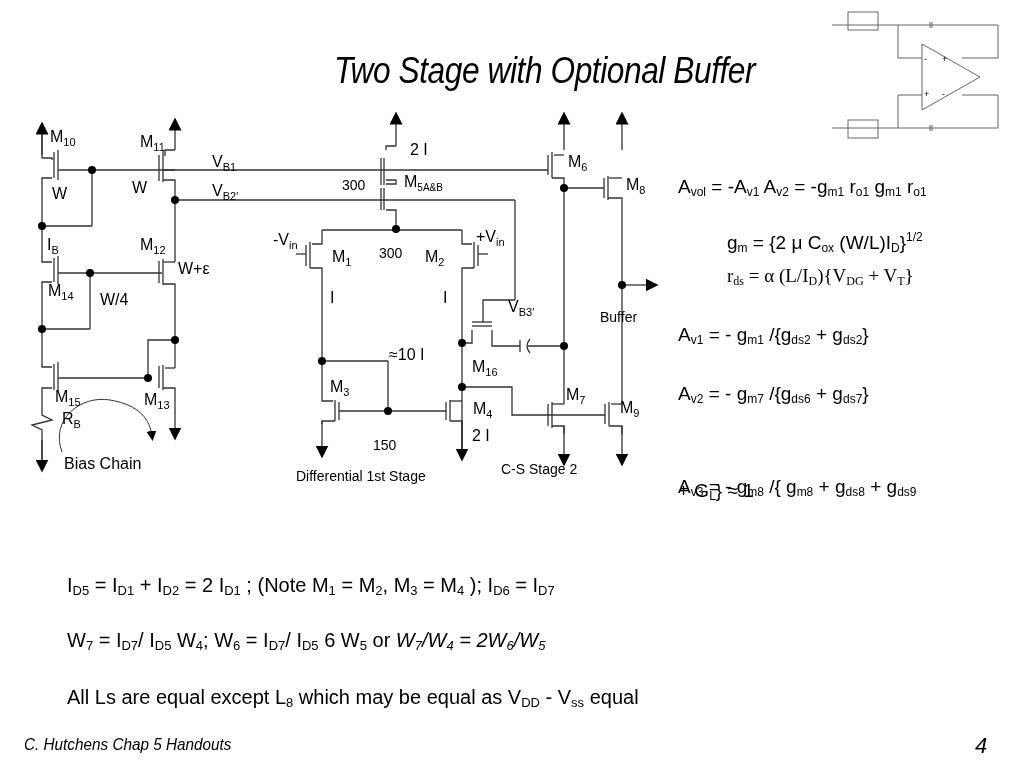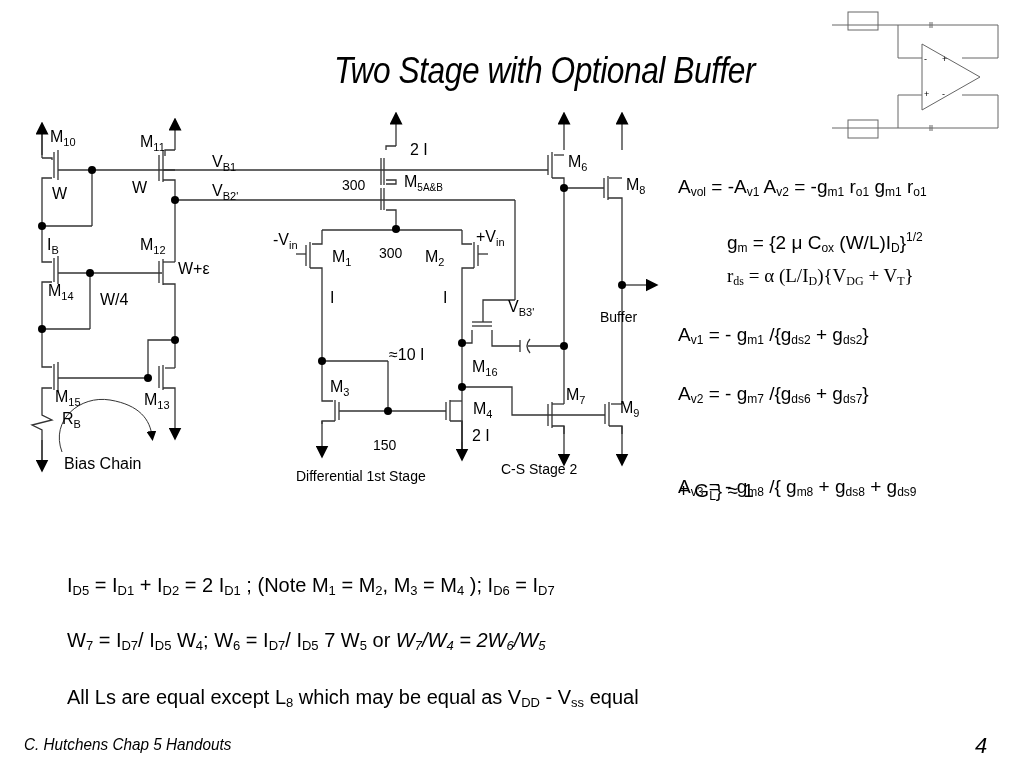--- a/index.html
+++ b/index.html
@@ -271,20 +271,20 @@
   <span>A</span><sub>v3</sub><span> = - g</span><sub>m8</sub><span> /{ g</span><sub>m8</sub><span> + g</span><sub>ds8</sub><span> + g</span><sub>ds9</sub>
 </div>
 <div class="eq" style="left:678px;top:480px;">
   <span>+ G</span><sub>L</sub><span>} ≈ 1</span>
 </div>
 
 <div class="note" style="left:67px;top:550px;margin-top:24px;">
   <span>I</span><sub>D5</sub><span> = I</span><sub>D1</sub><span> + I</span><sub>D2</sub><span> = 2 I</span><sub>D1</sub><span> ; (Note M</span><sub>1</sub><span> = M</span><sub>2</sub><span>, M</span><sub>3</sub><span> = M</span><sub>4</sub><span> ); I</span><sub>D6</sub><span> = I</span><sub>D7</sub>
 </div>
 <div class="note" style="left:67px;top:629px;">
-  <span>W</span><sub>7</sub><span> = I</span><sub>D7</sub><span>/ I</span><sub>D5</sub><span> W</span><sub>4</sub><span>; W</span><sub>6</sub><span> = I</span><sub>D7</sub><span>/ I</span><sub>D5</sub><span> 7 W</span><sub>5</sub><span> or </span><span class="bi"><span>W</span><sub>7</sub><span>/W</span><sub>4</sub><span> = 2W</span><sub>6</sub><span>/W</span><sub>5</sub></span>
+  <span>W</span><sub>7</sub><span> = I</span><sub>D7</sub><span>/ I</span><sub>D5</sub><span> W</span><sub>4</sub><span>; W</span><sub>6</sub><span> = I</span><sub>D7</sub><span>/ I</span><sub>D5</sub><span> 6 W</span><sub>5</sub><span> or </span><span class="bi"><span>W</span><sub>7</sub><span>/W</span><sub>4</sub><span> = 2W</span><sub>6</sub><span>/W</span><sub>5</sub></span>
 </div>
 <div class="note" style="left:67px;top:686px;">
   <span>All Ls are equal except L</span><sub>8</sub><span> which may be equal as V</span><sub>DD</sub><span> - V</span><sub>ss</sub><span> equal</span>
 </div>
 
 <div class="footer-left">C. Hutchens Chap 5 Handouts</div>
 <div class="footer-right">4</div>
 
 </body></html>

